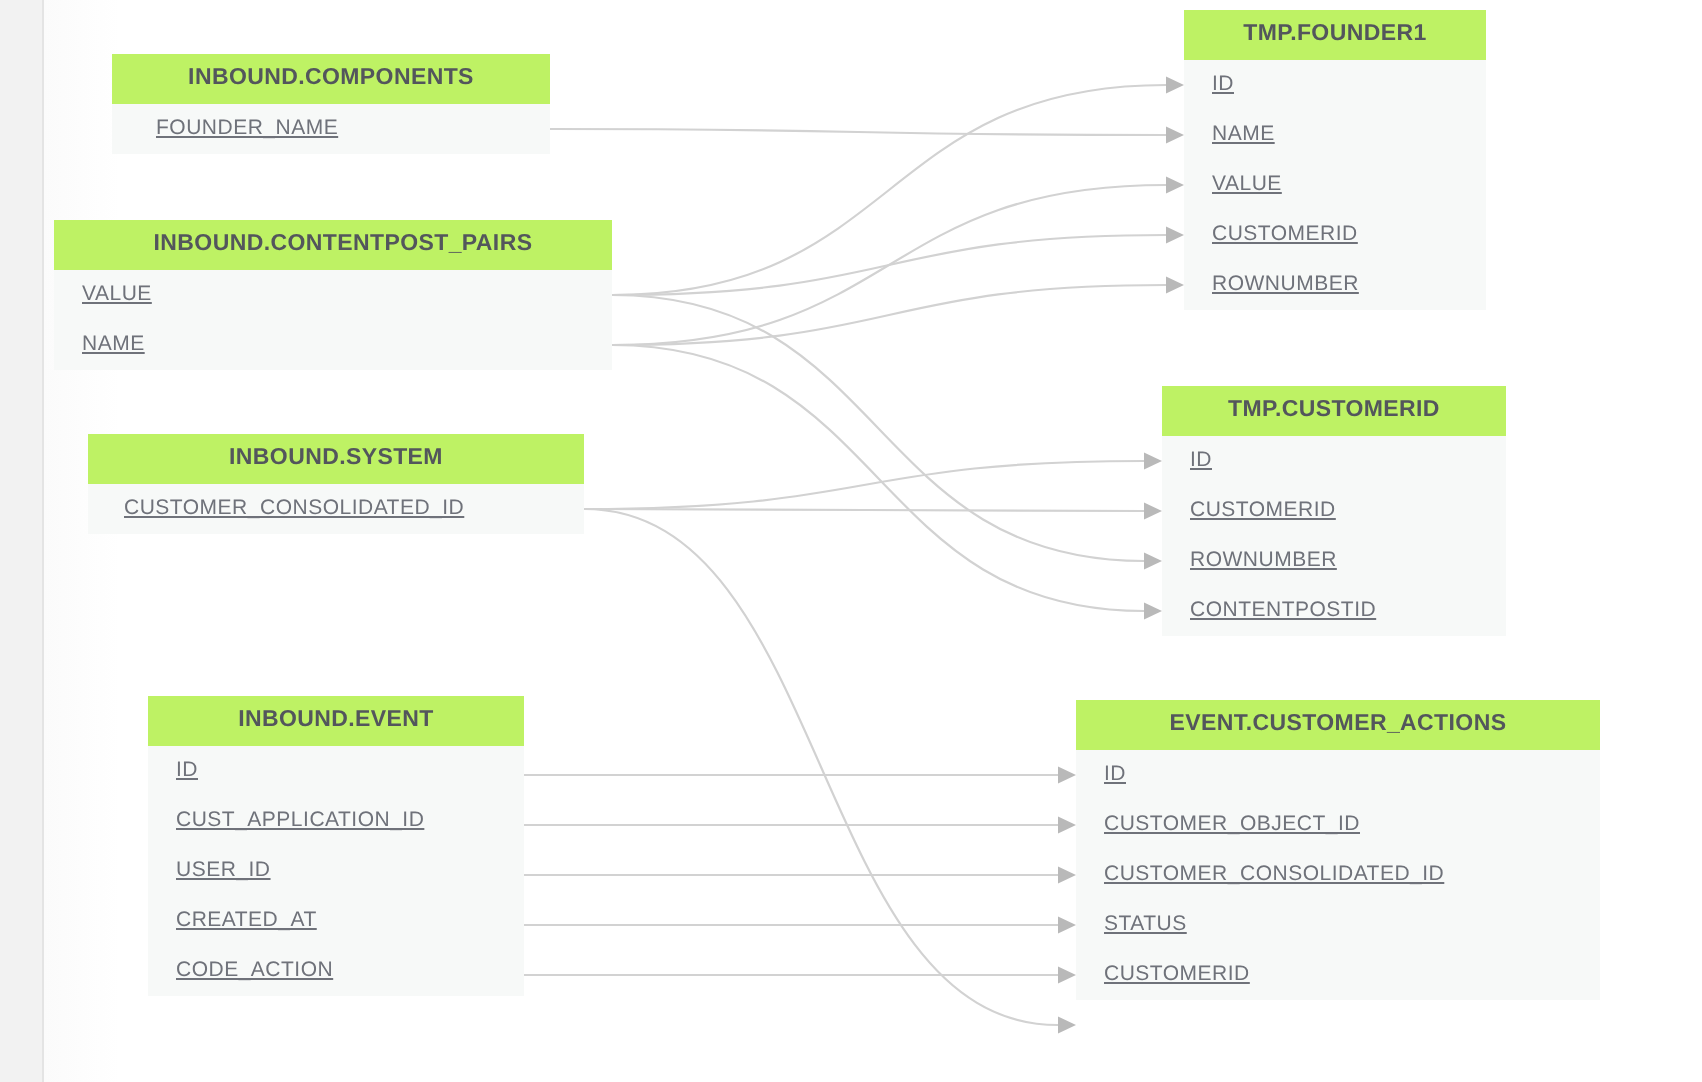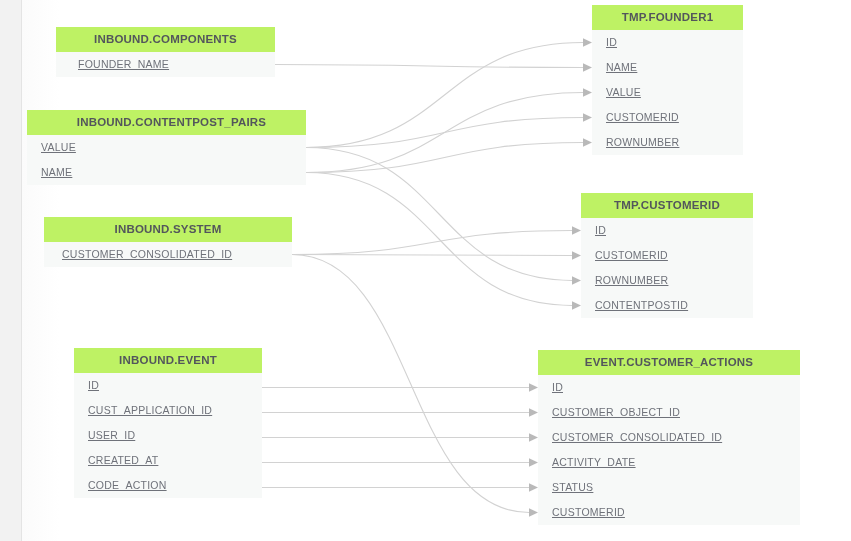--- a/index.html
+++ b/index.html
@@ -138,19 +138,18 @@
           <div class="field">ROWNUMBER</div>
           <div class="field">CONTENTPOSTID</div>
         </div>
       </div>
       <div class="node" style="left: 538px; top: 350px; width: 262px;">
         <div class="node-title">EVENT.CUSTOMER_ACTIONS</div>
         <div class="fields">
           <div class="field">ID</div>
           <div class="field">CUSTOMER_OBJECT_ID</div>
           <div class="field">CUSTOMER_CONSOLIDATED_ID</div>
-          <div class="field">ACTIVITY_DATE</div>
           <div class="field">STATUS</div>
           <div class="field">CUSTOMERID</div>
         </div>
       </div>
     </div>
 </div>
 
 </body></html>

